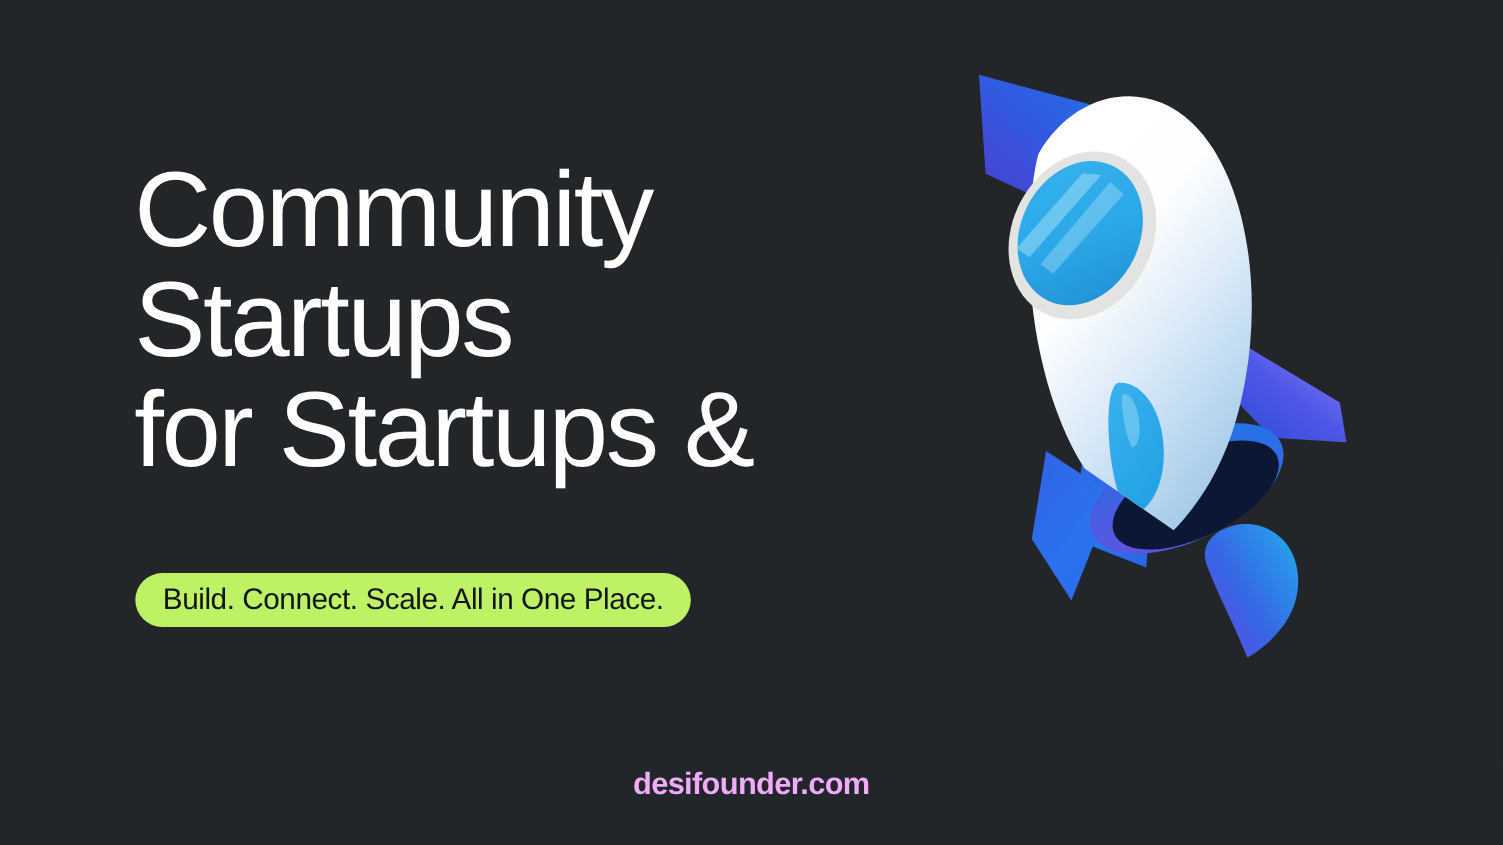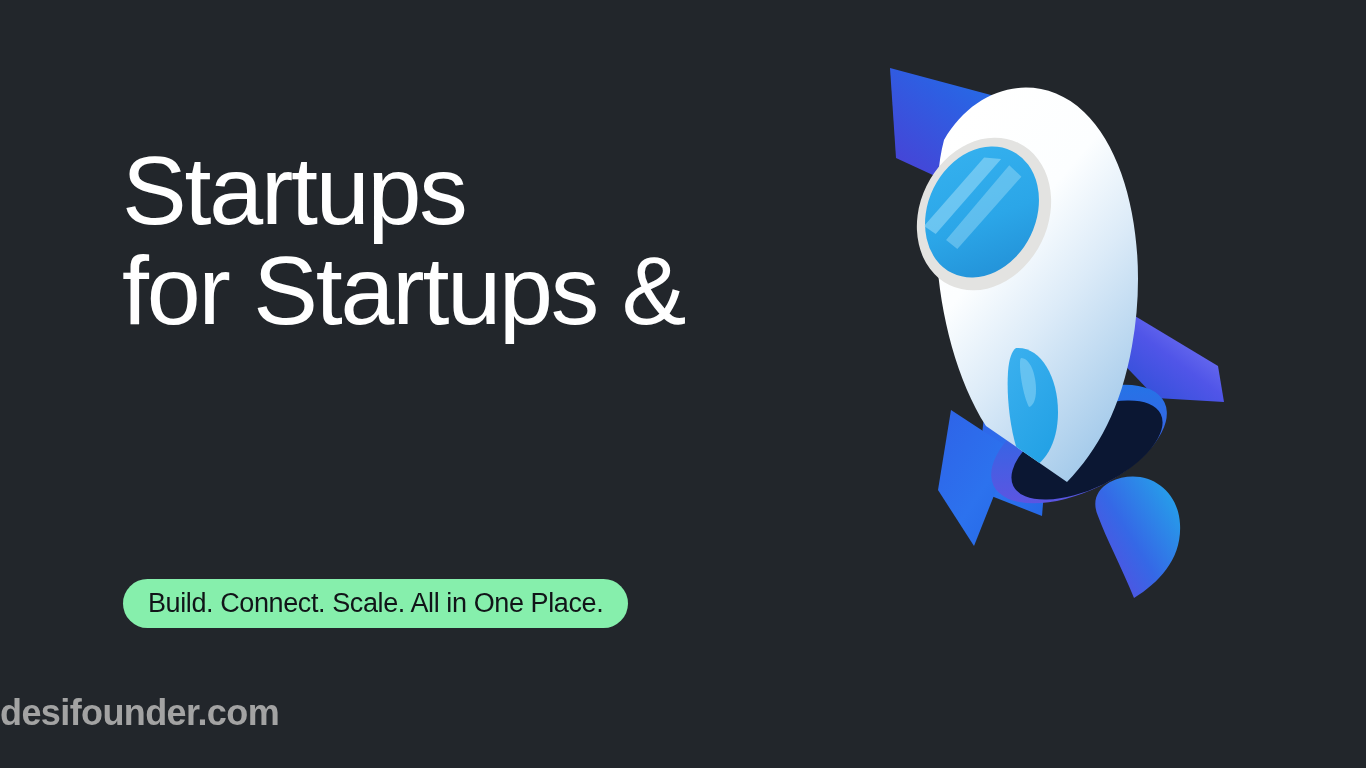--- a/index.html
+++ b/index.html
@@ -38,51 +38,51 @@
     font-weight: 400;
     color: #FFFFFF;
     letter-spacing: -2.2px;
     white-space: nowrap;
   }
 
   
   .tagline-pill {
     position: absolute;
     left: 123px;
-    top: 579px;
+    top: 521px;
     height: 49px;
     display: flex;
     align-items: center;
     padding: 16px 25px;
-    background: #86efac;
+    background: #bef264;
     border-radius: 26px;
     box-sizing: border-box;
   }
   .tagline-text {
     font-family: "Liberation Sans", sans-serif;
     font-size: 27px;
     line-height: 27px;
     font-weight: 400;
     color: #111418;
     letter-spacing: -0.4px;
     white-space: nowrap;
   }
 
   
   .footer-watermark {
     position: absolute;
     left: 0;
     right: 0;
     top: 694px;
-    text-align: left;
-    font-family: "Liberation Sans", sans-serif;
-    font-size: 36px;
+    text-align: center;
+    font-family: "Liberation Sans", sans-serif;
+    font-size: 28px;
     line-height: 38px;
     font-weight: 700;
-    color: #a3a3a3;
+    color: #f0abfc;
     letter-spacing: -0.6px;
   }
 
   
   .rocket-art {
     position: absolute;
     left: 826px;
     top: 46px;
     width: 430px;
     height: 590px;
@@ -202,20 +202,21 @@
         <path d="M 284 436
                  C 316 420, 352 440, 354 478
                  C 356 512, 334 536, 308 552
                  C 296 522, 280 492, 272 470
                  C 266 456, 270 444, 284 436 Z" fill="url(#gradFlame)"></path>
       </g>
     </svg>
   </div>
 
   <div class="headline-block">
+    <span class="headline-line">Community</span>
     <span class="headline-line">Startups</span>
     <span class="headline-line">for Startups &amp;</span>
   </div>
 
   <div class="tagline-pill">
     <span class="tagline-text">Build. Connect. Scale. All in One Place.</span>
   </div>
 
   <div class="footer-watermark">desifounder.com</div>
 

